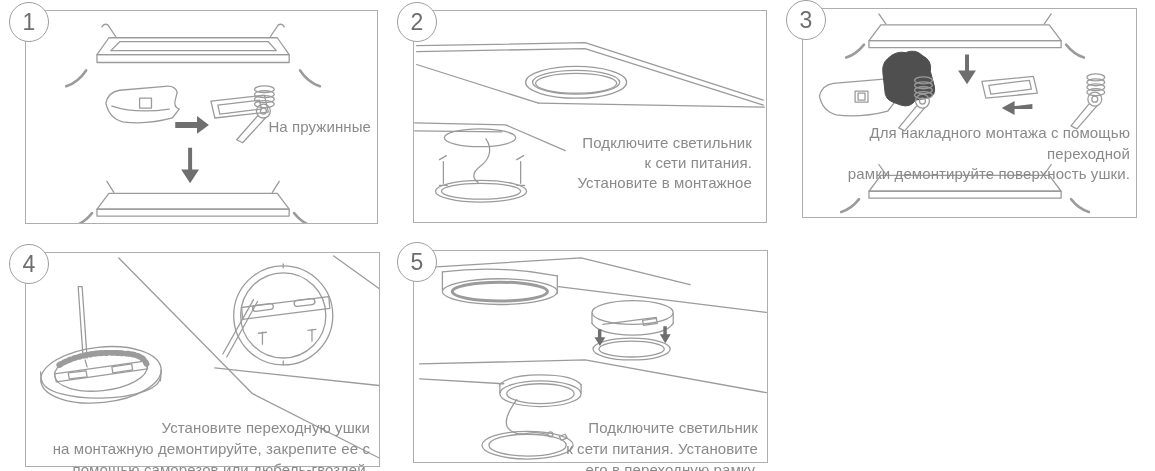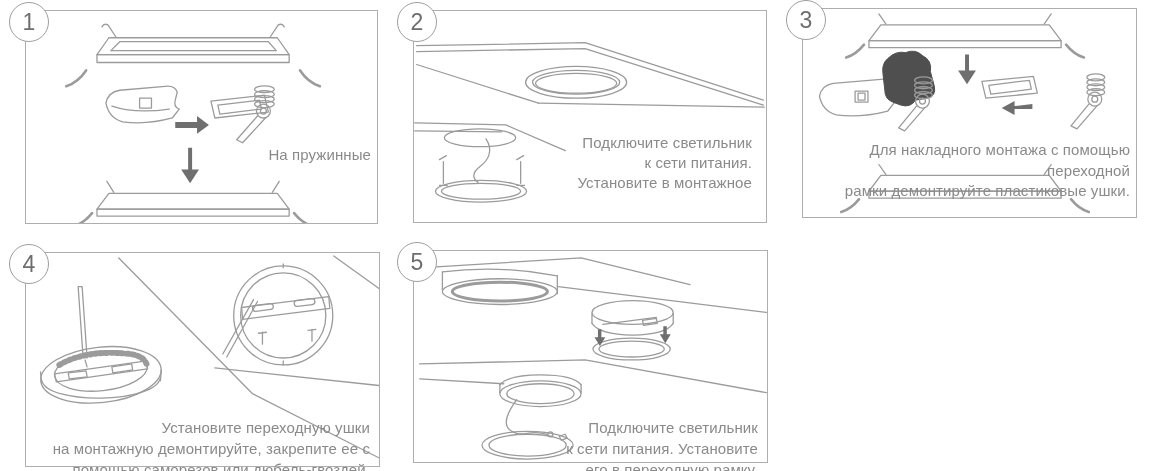--- a/index.html
+++ b/index.html
@@ -18,23 +18,23 @@
   .teeth{stroke-dasharray:1.8 3.6;stroke-width:6;}
   .fill-arrow{fill:#6f6f6f;stroke:none;}
   .fill-hand{fill:#4f4f4f;stroke:#4f4f4f;stroke-width:1;}
   
   #p1{left:25px;top:10px;width:353px;height:214px;}
   #p2{left:413px;top:10px;width:354px;height:213px;}
   #p3{left:802px;top:8px;width:335px;height:210px;}
   #p4{left:25px;top:252px;width:355px;height:215px;}
   #p5{left:413px;top:250px;width:355px;height:213px;}
   .badge{left:-17px;top:-9px;}
-  #p1 .caption{right:6px;top:118px;width:195px;}
+  #p1 .caption{right:6px;top:90px;width:195px;}
   #p2 .caption{right:14px;top:107px;width:225px;line-height:20px;}
-  #p3 .caption{right:6px;top:116px;width:324px;line-height:20.5px;}
+  #p3 .caption{right:6px;top:99px;width:324px;line-height:20.5px;}
   #p4 .caption{right:9px;top:149px;width:332px;}
   #p5 .caption{right:9px;top:151px;width:245px;}
 </style>
 </head>
 <body>
 
 <div class="canvas">
 
   <section class="panel" id="p1">
     <div class="badge">
@@ -158,21 +158,21 @@
         <path class="ln" d="M78,168 L248,168 L260,184 L66,184 Z"></path>
         <path class="ln" d="M66,184 L260,184 L260,191 L66,191 Z"></path>
         <path class="ln" d="M83,167 L76,157"></path>
         <path class="ln" d="M243,167 L250,157"></path>
         <path class="ln thick" d="M56,192 Q48,202 38,205"></path>
         <path class="ln thick" d="M270,192 Q278,202 288,205"></path>
       </g>
     </svg>
     <p class="caption">
       <span>Для накладного монтажа с помощью переходной</span><br>
-      <span>рамки демонтируйте пластиковые ушки.</span>
+      <span>рамки демонтируйте поверхность ушки.</span>
     </p>
   </section>
 
   <section class="panel" id="p4">
     <div class="badge">
       <span>4</span>
     </div>
     <svg class="art" viewBox="0 0 355 215" aria-hidden="true">
       <g>
         <path class="ln" d="M93,5 L228,142 L358,208"></path>

